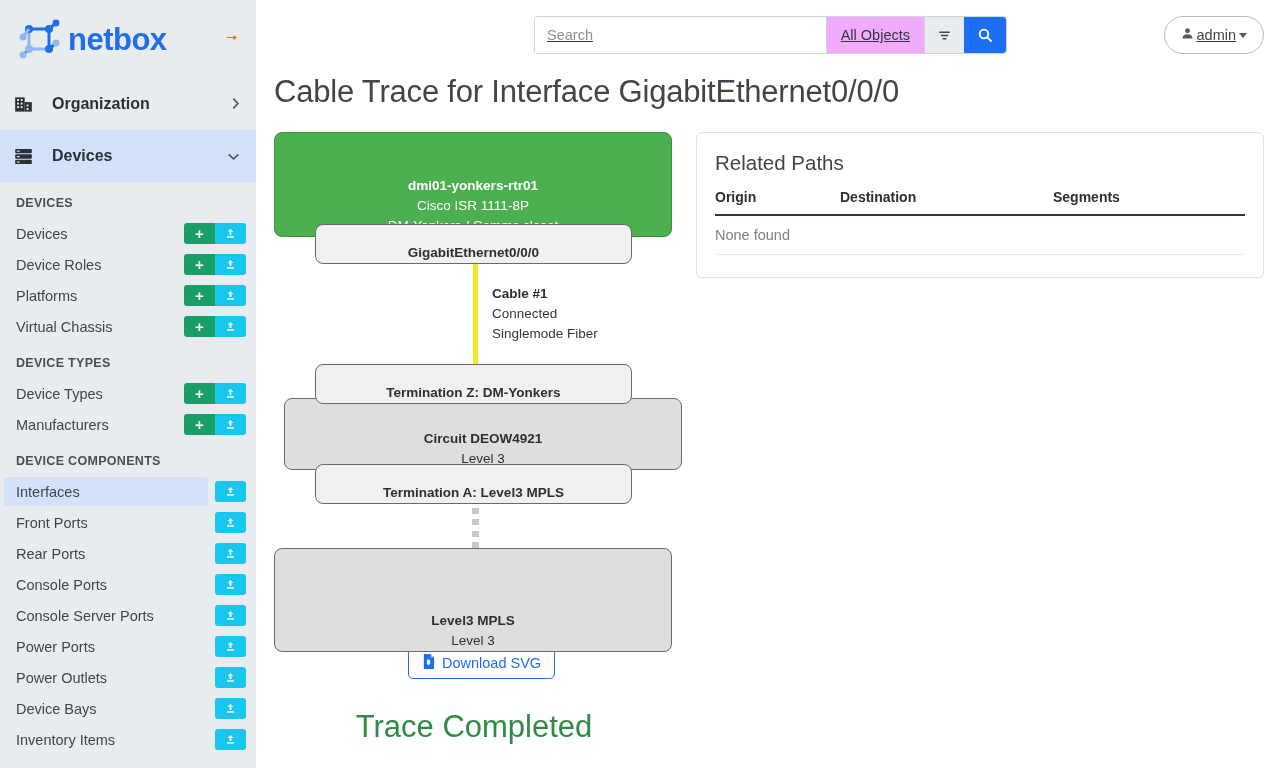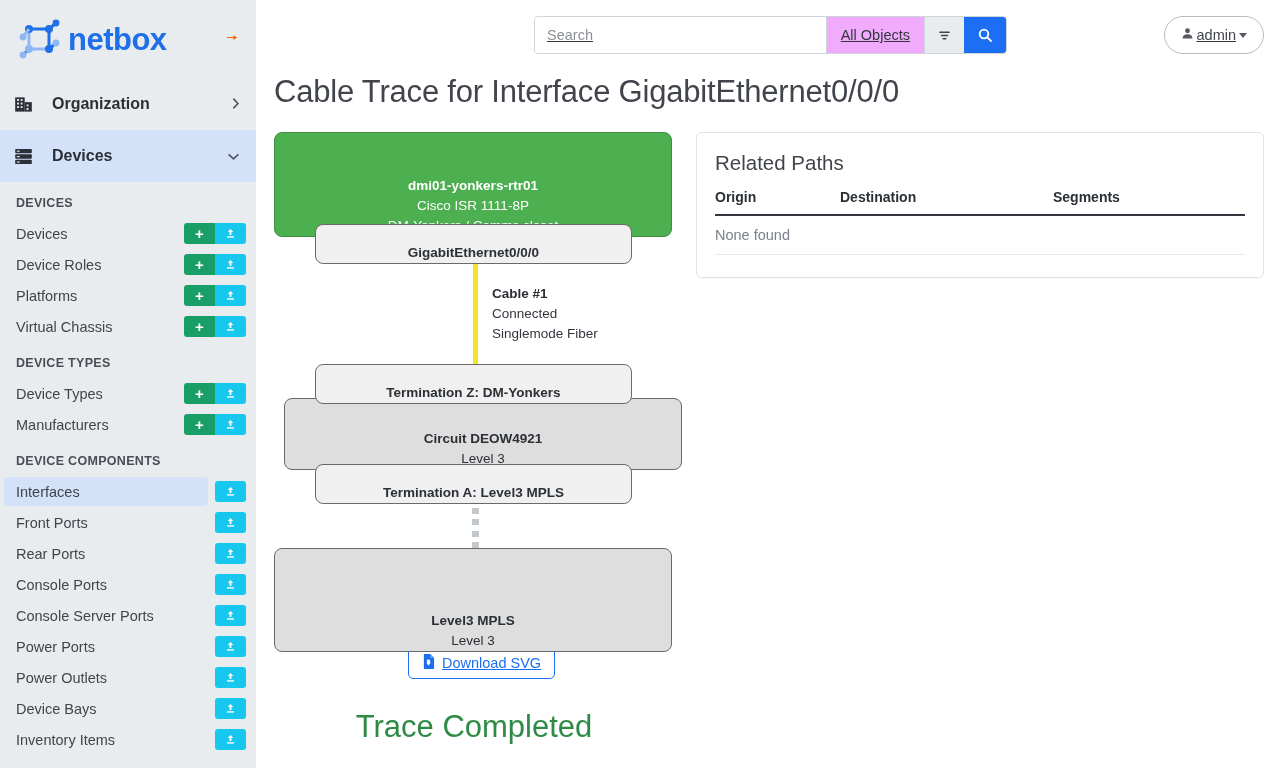--- a/index.html
+++ b/index.html
@@ -234,21 +234,20 @@
     display: inline-flex; align-items: center; gap: 7px;
     margin: 14px 0 0 134px;
     height: 33px; padding: 0 13px;
     border: 1px solid #1c6ef2;
     border-radius: 5px;
     background: #fff;
     color: #1c6ef2;
     font-size: 14.5px;
     cursor: pointer;
     font-family: "Liberation Sans", sans-serif;
-    text-decoration: underline;
   }
   .trace-status {
     text-align: center;
     color: #2e8b45;
     font-size: 31px;
     font-weight: 400;
     margin-top: 30px;
   }
 
   

